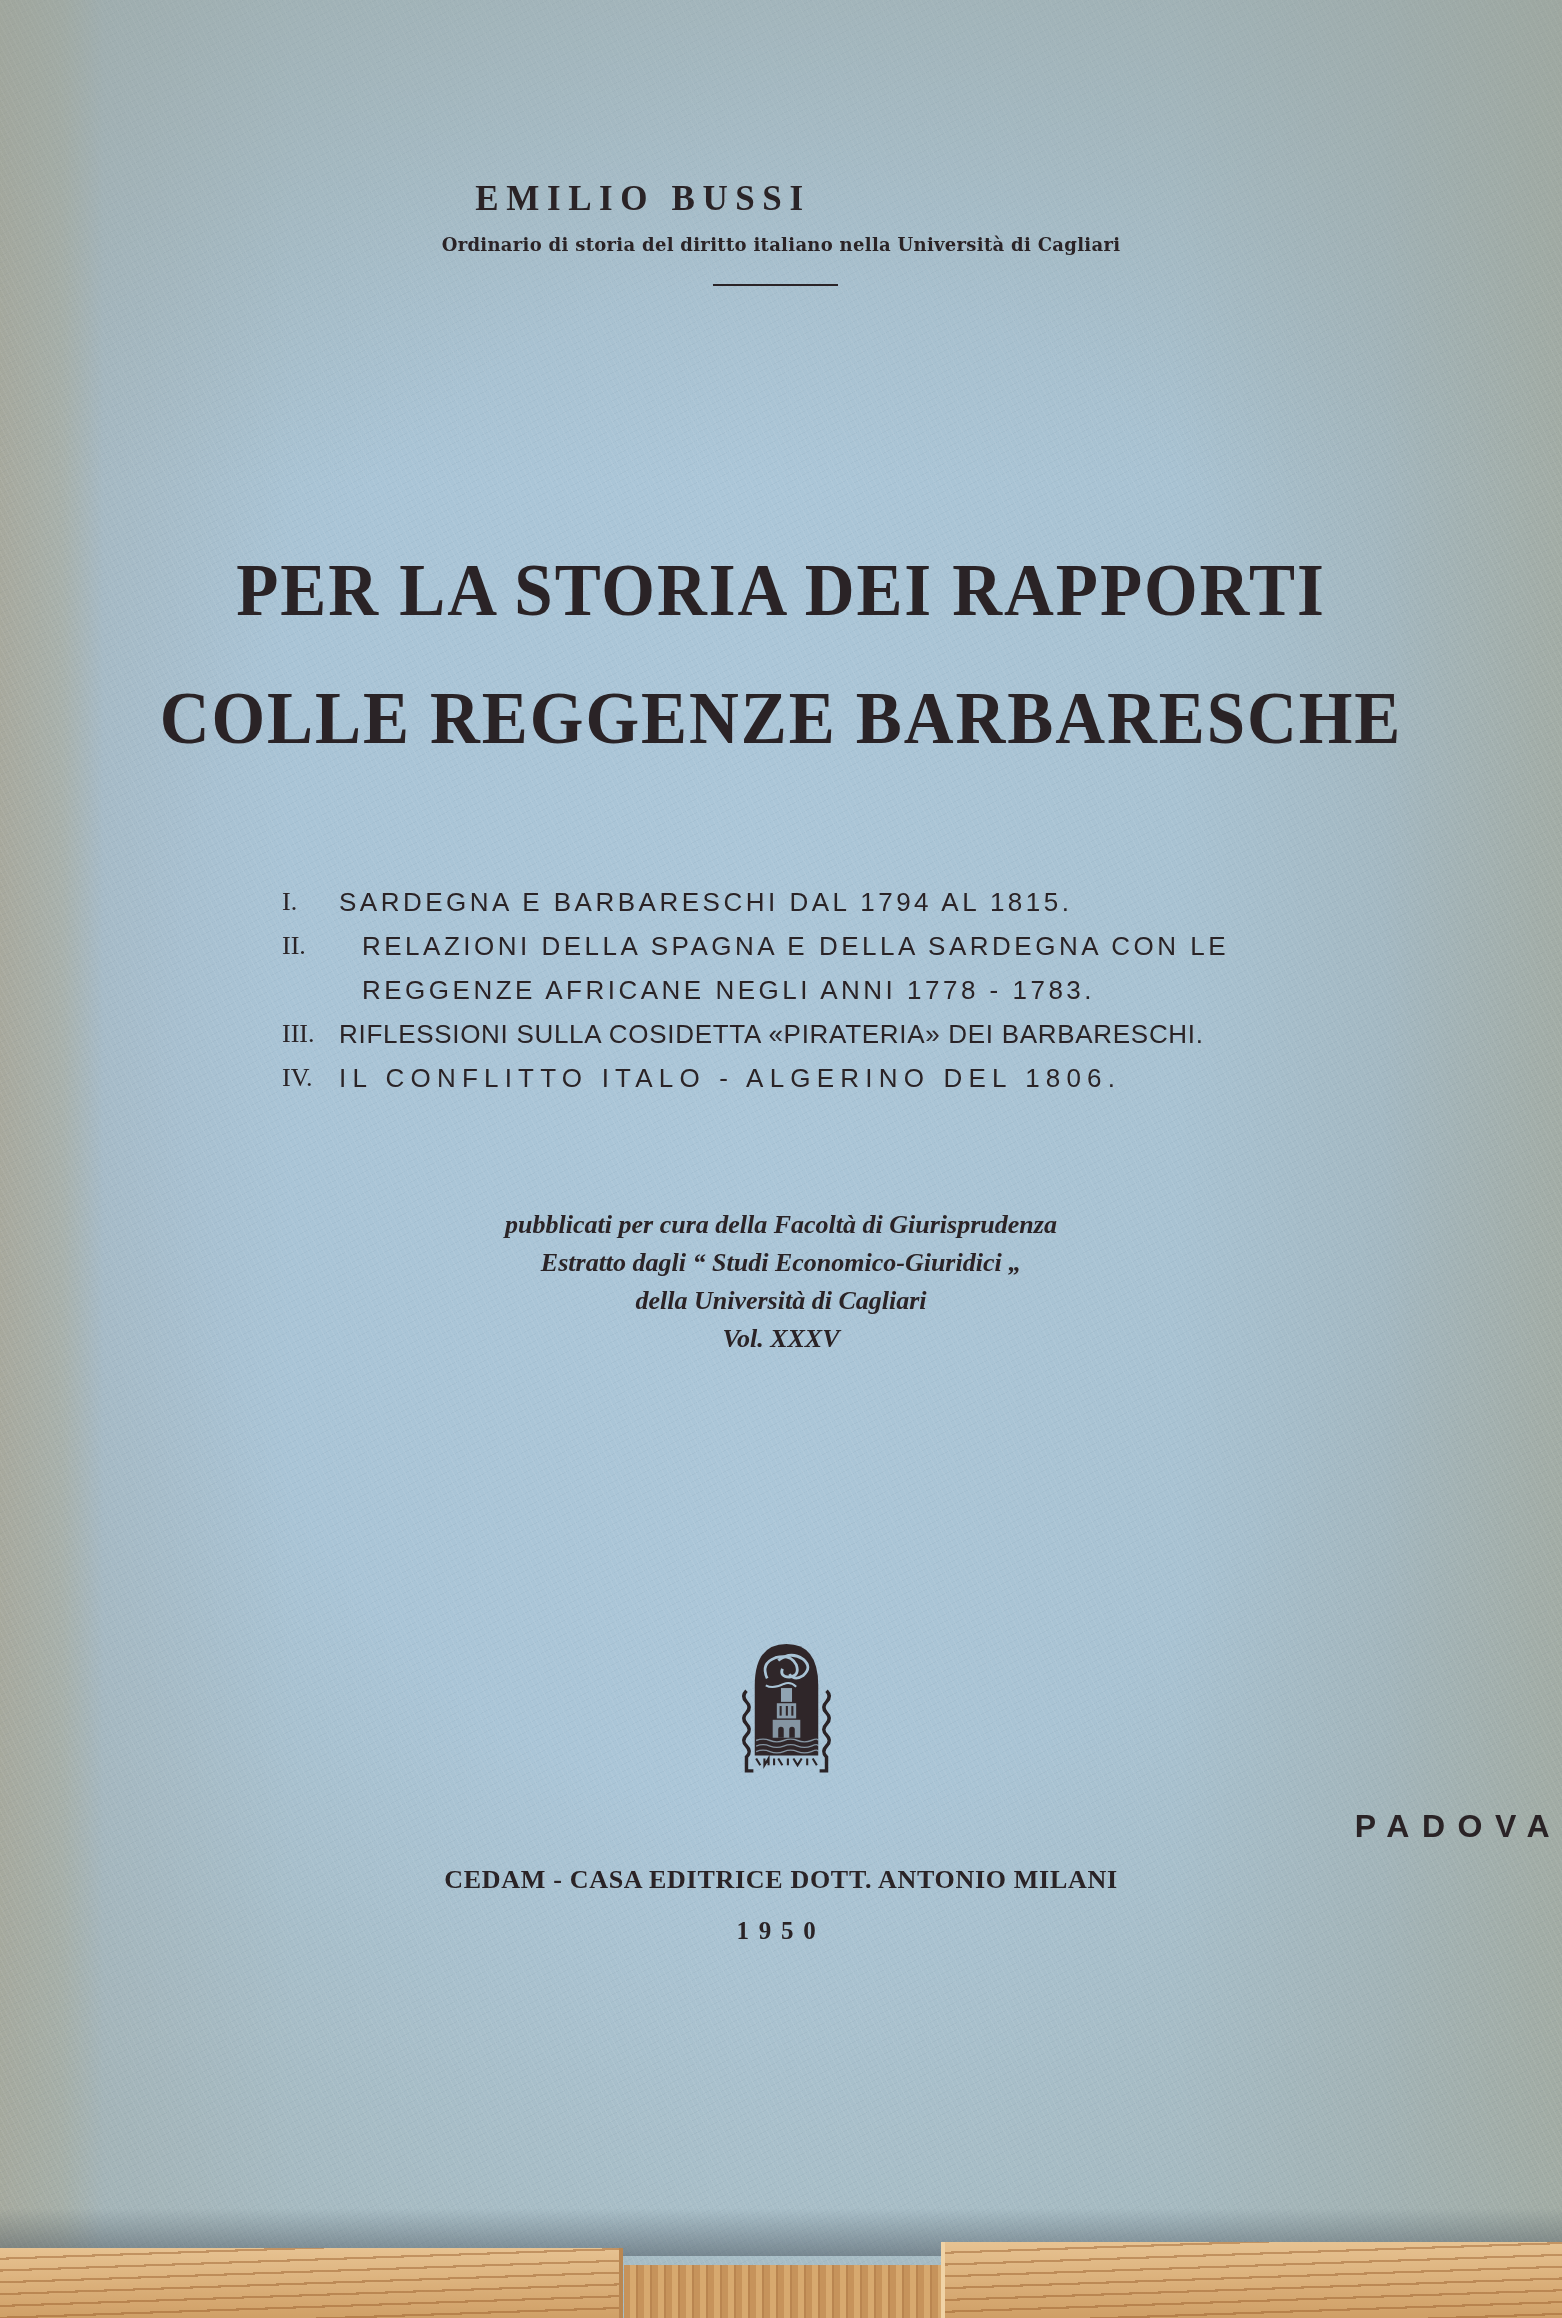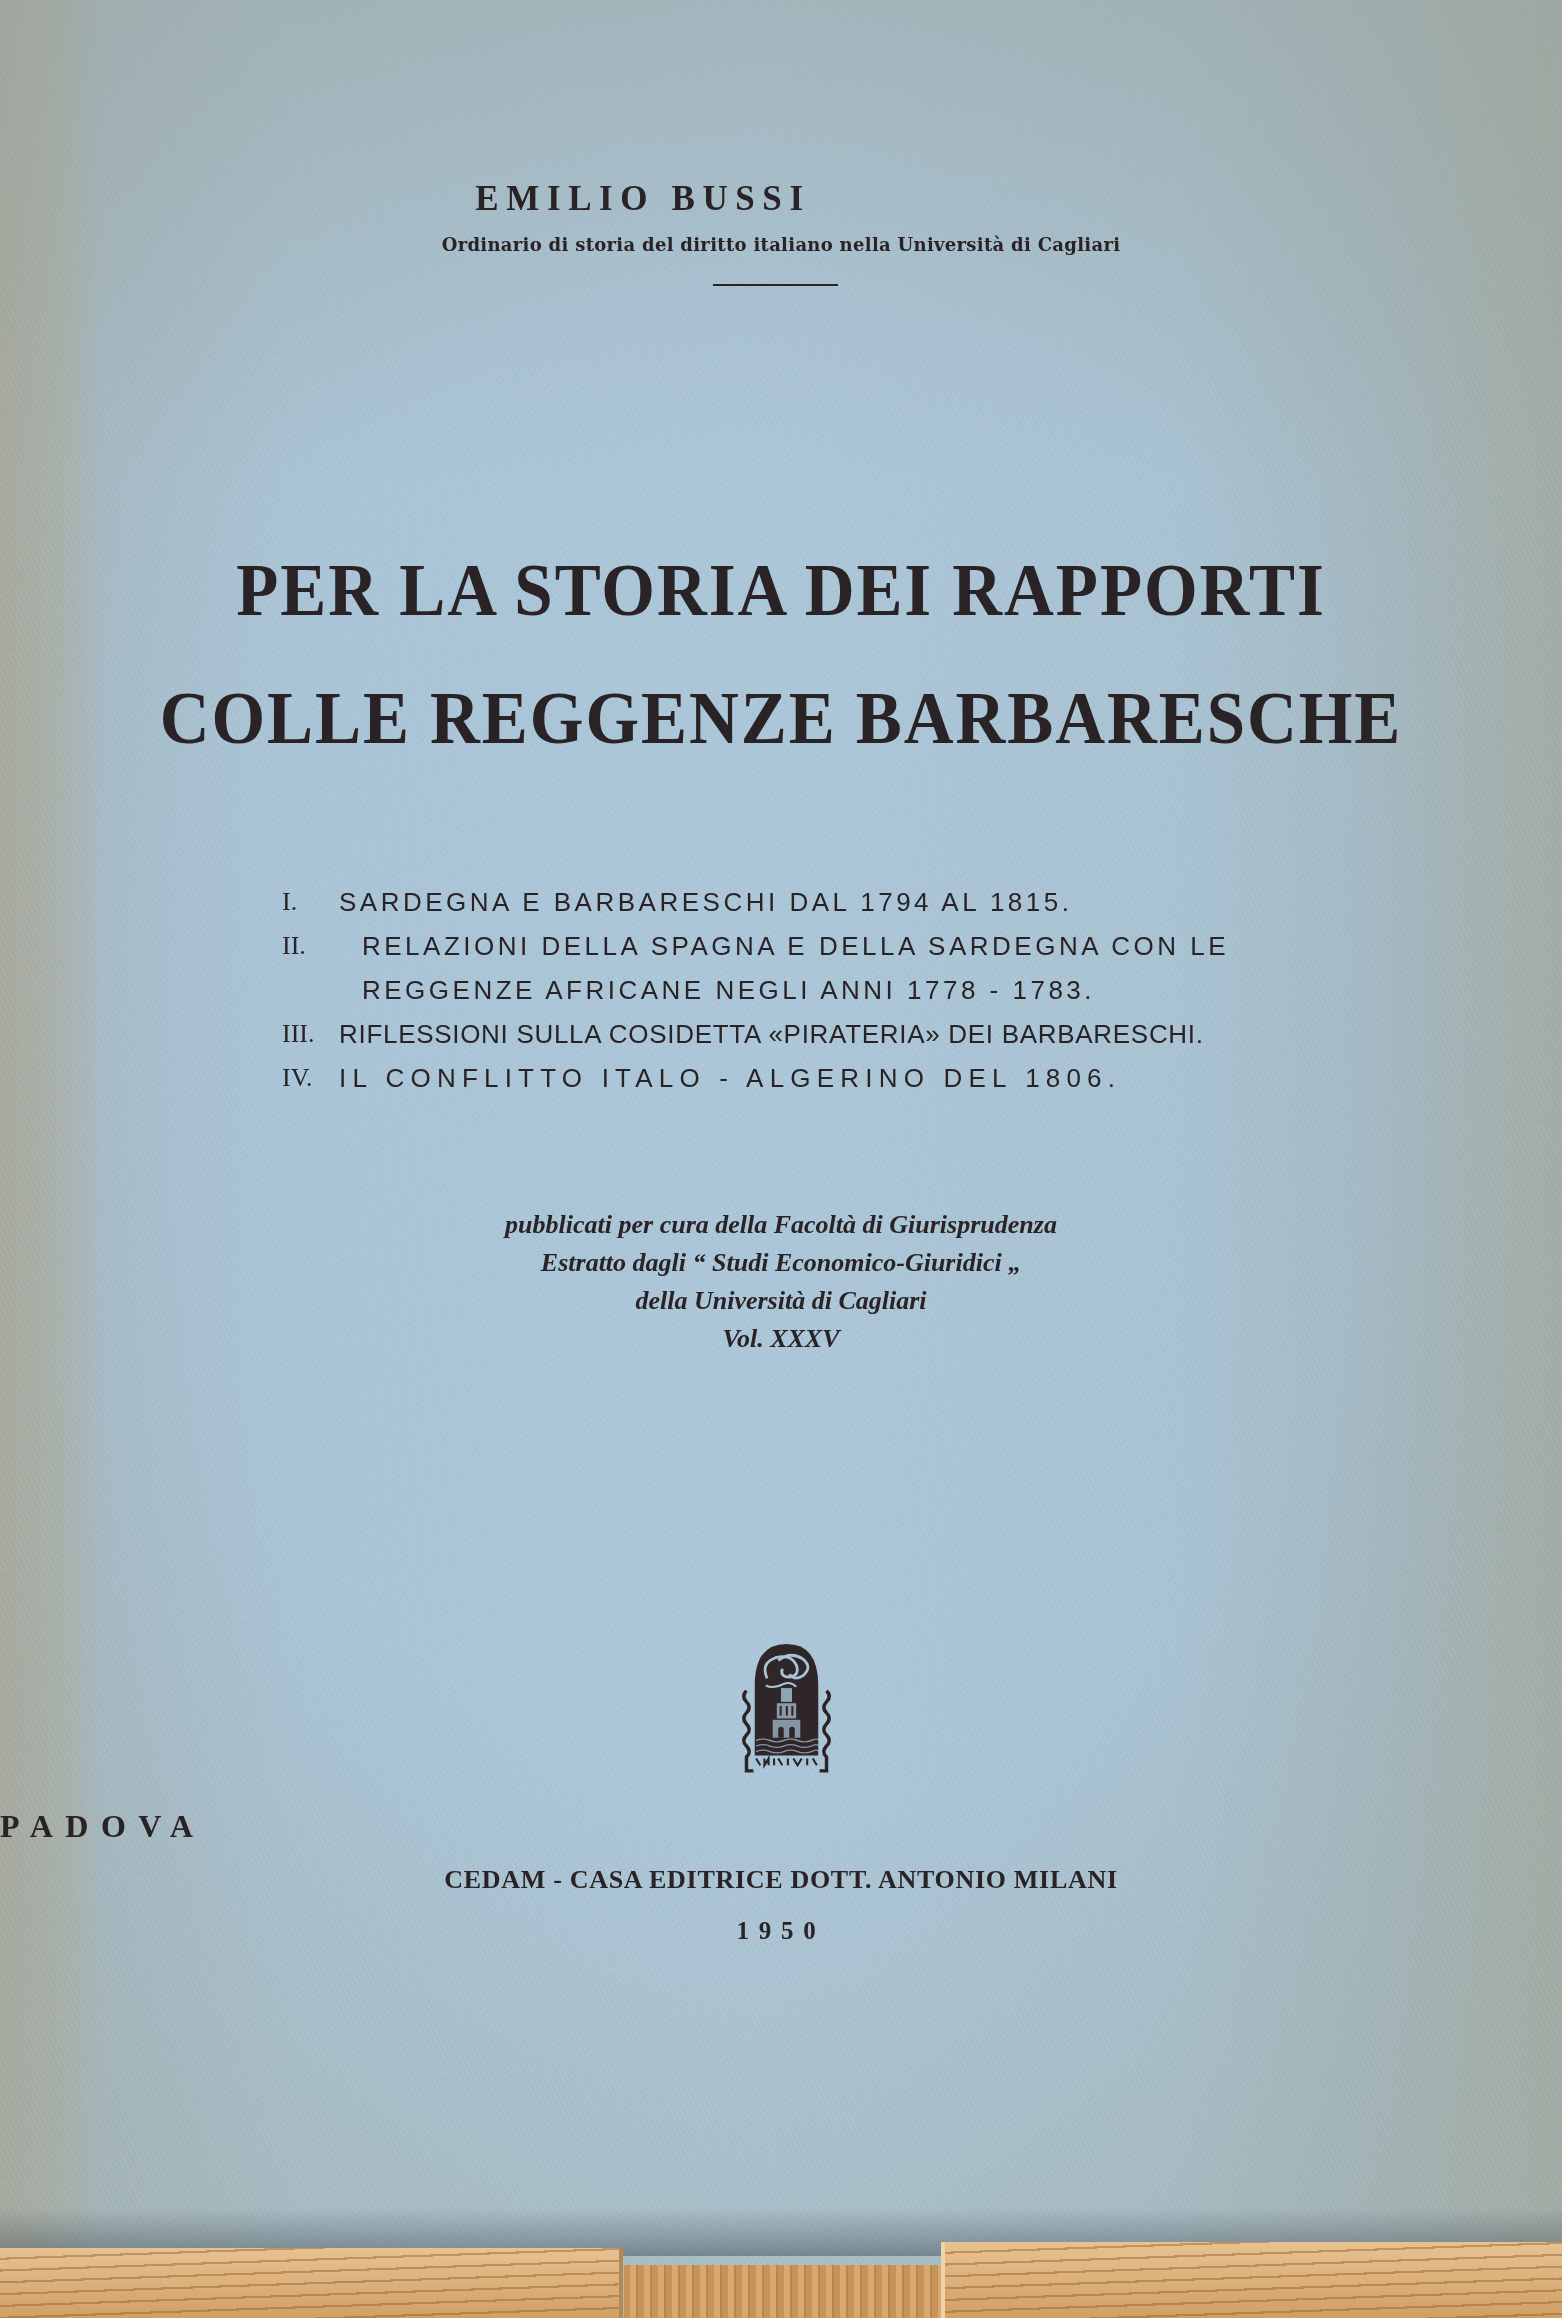--- a/index.html
+++ b/index.html
@@ -105,22 +105,22 @@
 
     .logo {
       position: absolute;
       top: 1637px; left: 738px;
       width: 97px; height: 138px;
     }
 
     .city {
       position: absolute;
       top: 1808px; left: 0; width: 1562px;
-      text-align: left;
-      font-family: Liberation Serif, serif;
+      text-align: right;
+      font-family: Liberation Sans, sans-serif;
       font-weight: bold;
       font-size: 32px;
       letter-spacing: 12.5px;
     }
     .publisher {
       position: absolute;
       top: 1865px; left: 0; width: 1562px;
       text-align: center;
       font-family: "Liberation Serif", serif;
       font-weight: bold;

